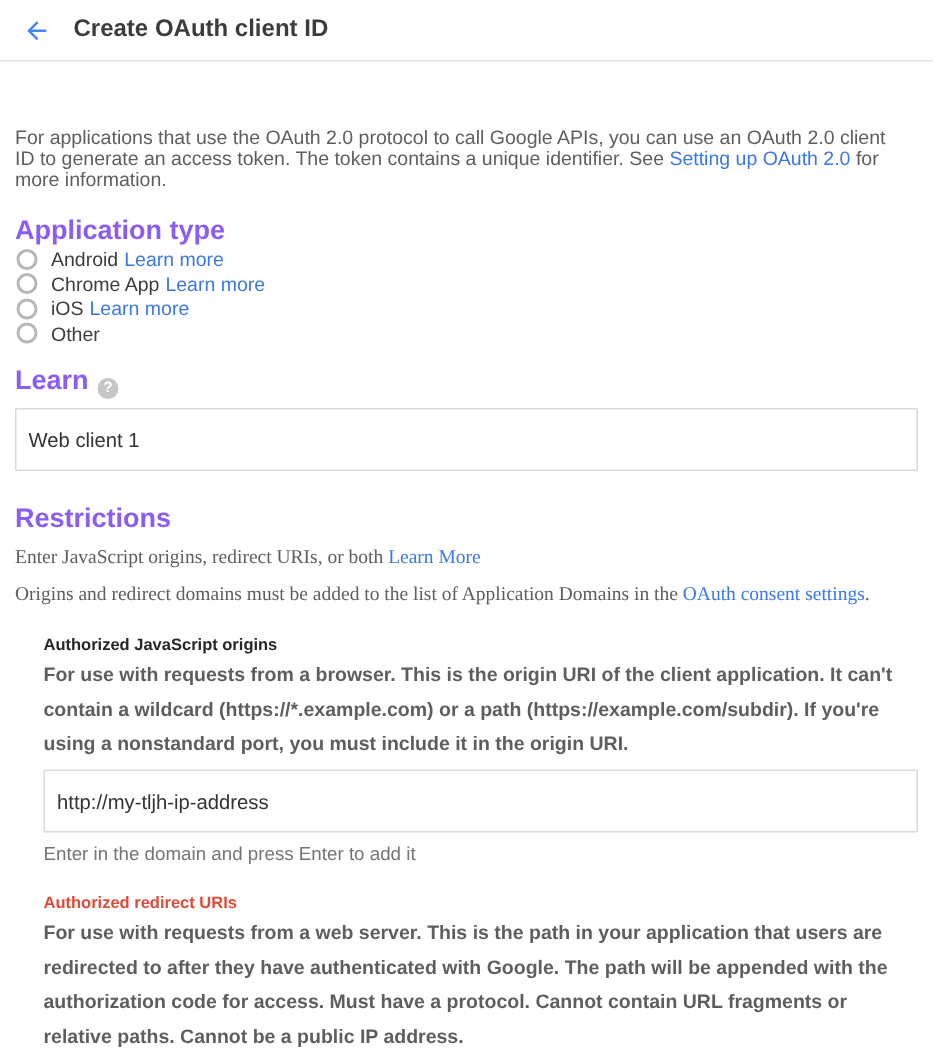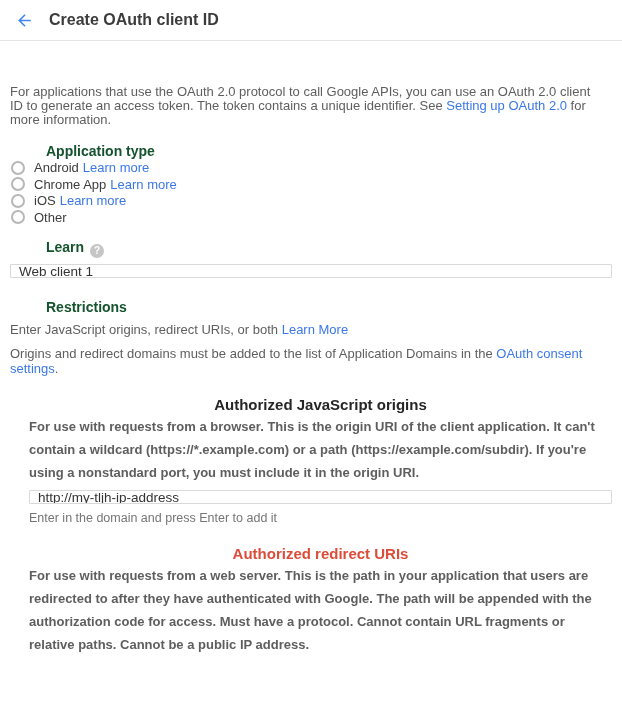--- a/index.html
+++ b/index.html
@@ -15,48 +15,48 @@
   .back-btn {
     width:20px; height:20px; display:flex; align-items:center; justify-content:center;
     margin-right:15px; cursor:pointer;
   }
   .page-title { font-size:16px; color:#3c3c3c;font-weight:bold; }
   .content { padding:0 10px; }
   .intro {
     margin:44px 0 0 0; font-size:13px; line-height:14px; color:#5e5e5e; max-width:588px;
   }
   a.lnk { color:#3b78e7; text-decoration:none; cursor:pointer; }
-  .section-label { font-size:14px; font-weight:bold; color:#14532d;margin-left:36px; }
+  .section-label { font-size:18px; font-weight:bold; color:#8b5cf6; }
   .app-type { margin-top:16px; }
   .radio-row { display:flex; align-items:center; height:16px; font-size:13px; color:#3c3c3c; margin-top:0.5px; }
   .radio {
     box-sizing:border-box; width:14px; height:14px; border:2px solid #b7b7b7;
     border-radius:50%; margin:0 9px 0 1px; position:relative; flex:none; cursor:pointer;
   }
   .radio.selected { border-color:#4272db; }
   .radio.selected::after {
     content:""; position:absolute; left:1.5px; top:1.5px; width:7px; height:7px;
     border-radius:50%; background:#4272db;
   }
   .name-block { margin-top:13px; }
   .help-icon {
     display:inline-block; width:14px; height:14px; border-radius:50%;
     background:#c6c6c6; color:#ffffff; font-size:10px; font-weight:bold;
     text-align:center; line-height:14px; margin-left:6px; vertical-align:-2px;
   }
   .text-input {
-    display:block; box-sizing:border-box; width:602px; height:14px;
+    display:block; box-sizing:border-box; width:602px; height:42px;
     border:1px solid #d9d9d9; border-radius:1px; padding:0 8px; margin-top:6px;
     font-family:"Liberation Sans", sans-serif; font-size:13.5px; color:#333333;
     background:#ffffff; outline:none;
   }
   .restrictions { margin-top:21px; }
-  .restrictions p { margin:7px 0 0 0; font-size:13px; color:#5e5e5e; }
+  .restrictions p { margin:7px 0 0 0; font-size:13px; color:#5e5e5e;font-family:Liberation Serif, serif; }
   .subsection { margin:20px 0 0 19px; }
-  .sub-heading { font-size:15px; font-weight:bold; color:#262626;text-align:center; }
+  .sub-heading { font-size:11px; font-weight:bold; color:#262626; }
   .sub-heading.error-heading { color:#dd4b39; }
   .desc { margin:2px 0 0 0; font-size:13px; line-height:23px; color:#5e5e5e; max-width:575px;font-weight:bold; }
   .subsection .text-input { width:583px; }
   .helper { margin-top:7px; font-size:12.5px; color:#757575; }
 </style>
 </head>
 <body>
 
 <div class="header">
   <div class="back-btn">

